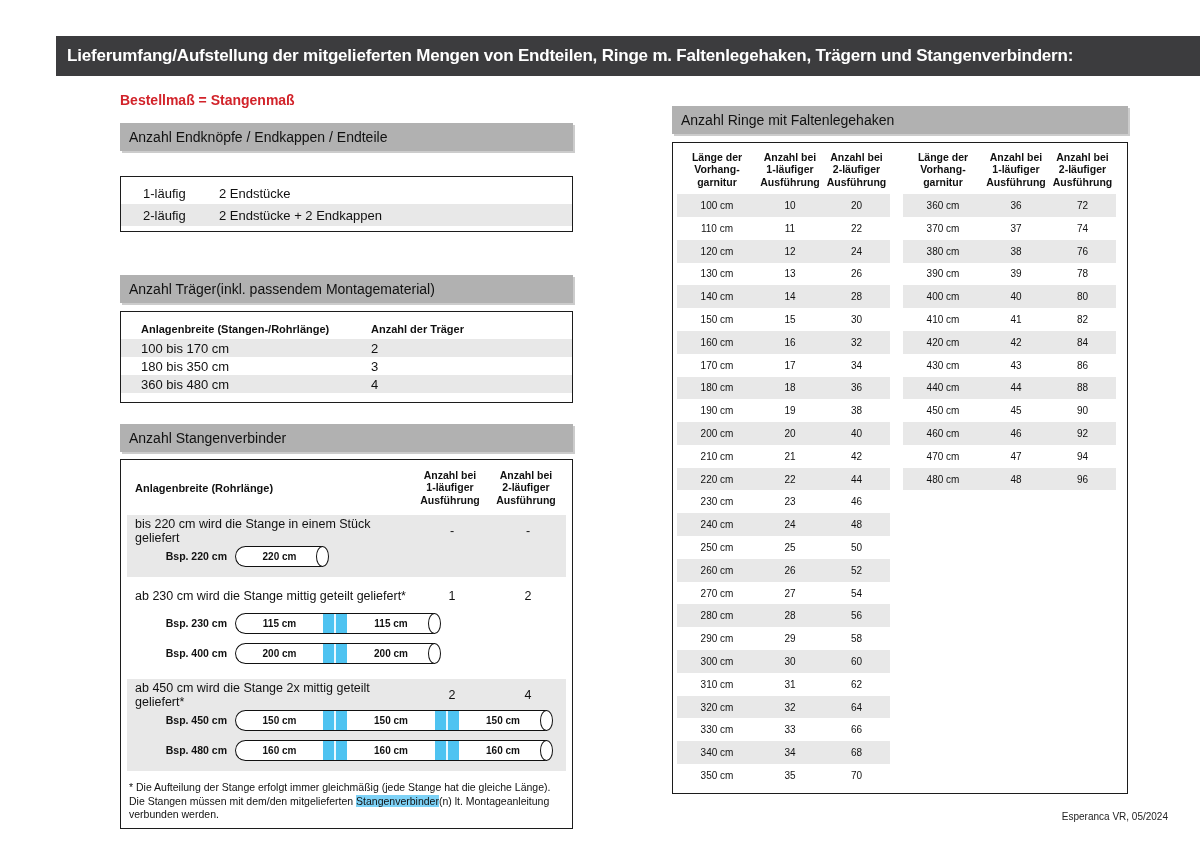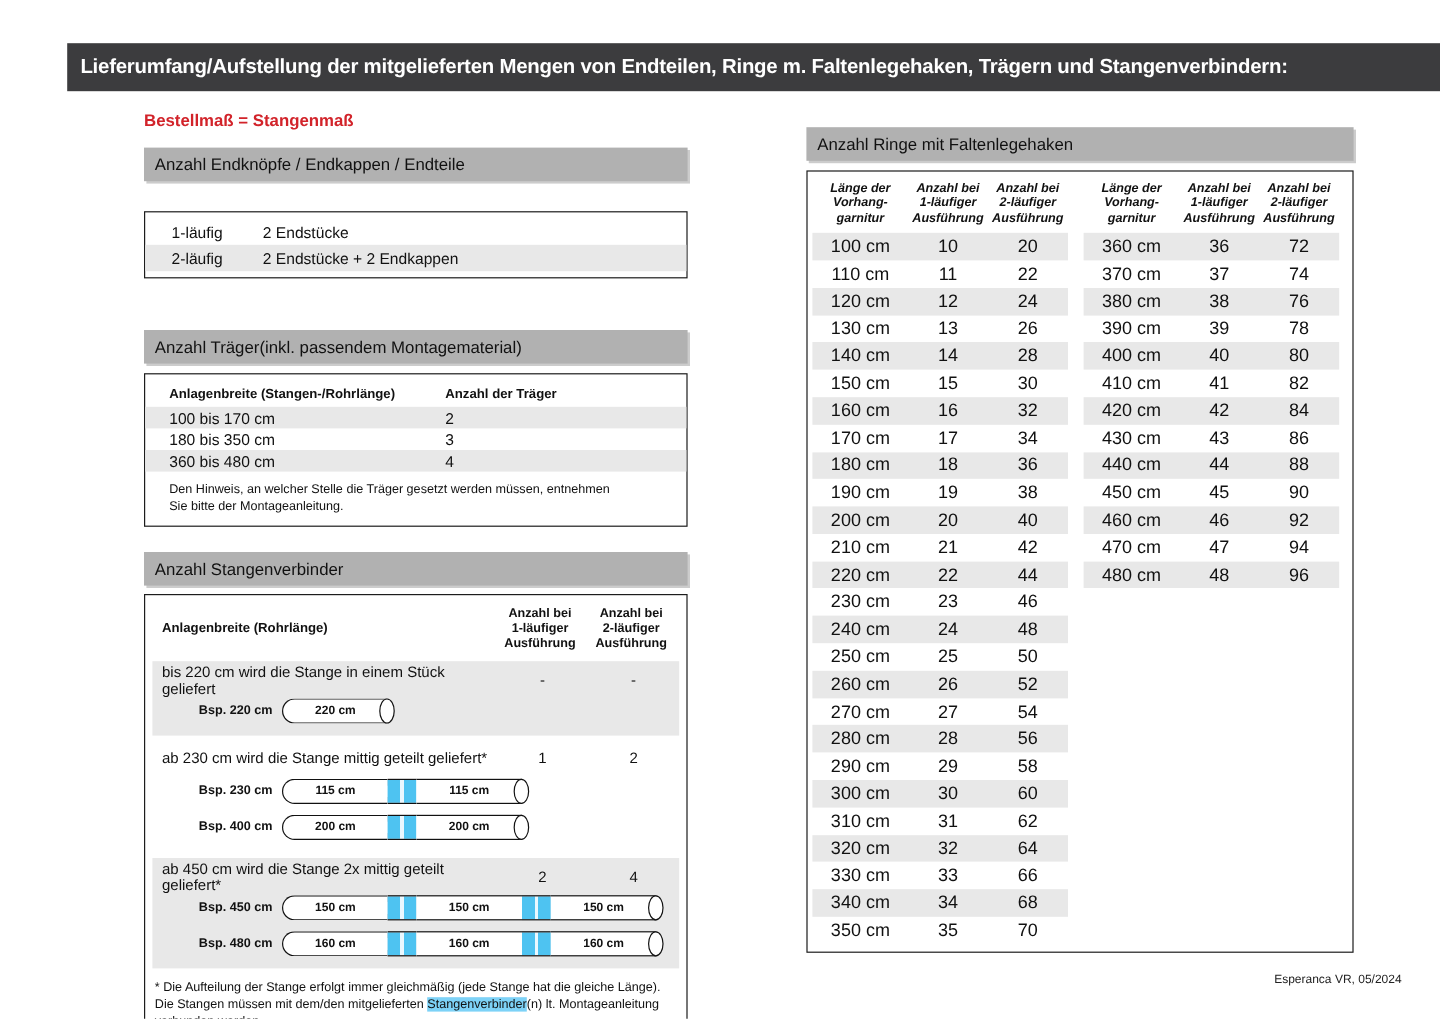--- a/index.html
+++ b/index.html
@@ -65,24 +65,24 @@
        display:flex;align-items:center;justify-content:center;font-size:10px;font-weight:bold;flex:none;}
   .seg.first{border-left:1.5px solid #111;border-radius:11px 0 0 11px;}
   .conn{width:24px;height:21px;flex:none;border-top:1.5px solid #111;border-bottom:1.5px solid #111;
         background:linear-gradient(90deg,var(--connector_blue) 0 44%,#eaf8ff 44% 56%,var(--connector_blue) 56% 100%);}
   .endcap{width:13px;height:21px;flex:none;border:1.5px solid #111;border-radius:50%;background:#fff;margin-left:-7px;}
 
   
   .box-ringe{margin-top:8px;display:flex;gap:13px;padding:4px;min-height:652px;}
   .ring-table{width:213px;}
   .ring-head{display:flex;align-items:flex-end;padding:4px 0 6px;}
-  .rh{font-weight:bold;font-size:10.5px;white-space:pre-line;line-height:1.18;font-style:italic;}
+  .rh{font-weight:bold;font-size:10.5px;white-space:pre-line;line-height:1.18;}
   .rc{text-align:center;}
   .rc0{width:80px;} .rc1{width:66px;} .rc2{width:67px;}
-  .ring-row{display:flex;height:22.8px;align-items:center;font-size:15px;}
+  .ring-row{display:flex;height:22.8px;align-items:center;font-size:10px;}
 
   .doc-footer{position:absolute;right:32px;top:811px;font-size:10px;color:#222;}
 </style>
 </head>
 <body>
 
 <div class="topbar">
   <span>Lieferumfang/Aufstellung der mitgelieferten Mengen von Endteilen, Ringe m. Faltenlegehaken, Trägern und Stangenverbindern:</span>
 </div>
 
@@ -122,21 +122,20 @@
         </div>
         <div class="tr-row">
           <div>180 bis 350 cm</div>
           <div>3</div>
         </div>
         <div class="tr-row stripe">
           <div>360 bis 480 cm</div>
           <div>4</div>
         </div>
       </div>
-    <div class="tr-note">Den Hinweis, an welcher Stelle die Träger gesetzt werden müssen, entnehmen Sie bitte der Montageanleitung.</div>
   </div>
 
   <div class="sec-head mt-vb">
     <span class="b">Anzahl Stangenverbinder</span>
   </div>
   <div class="box box-vb">
     <div class="vb-headrow">
       <div class="vb-col1">Anlagenbreite (Rohrlänge)</div>
       <div class="vb-colhead">Anzahl bei
 1-läufiger

